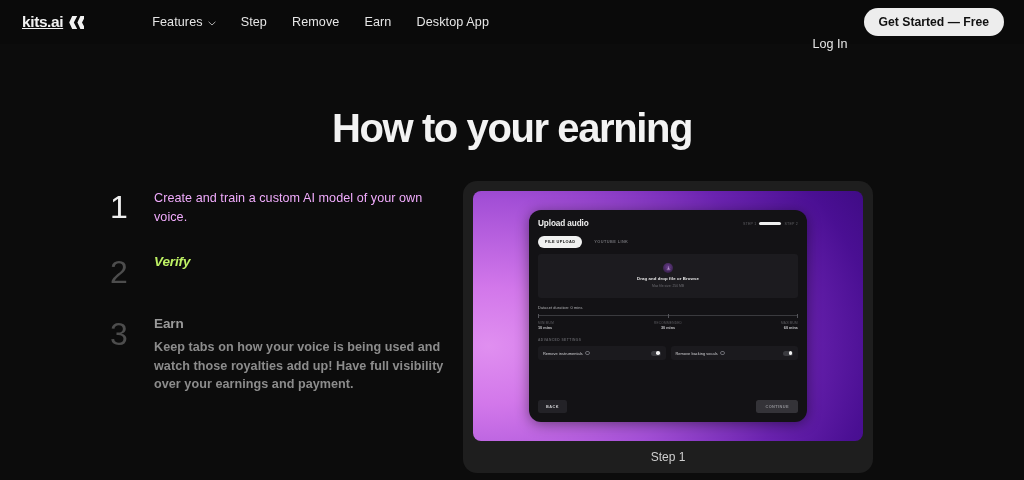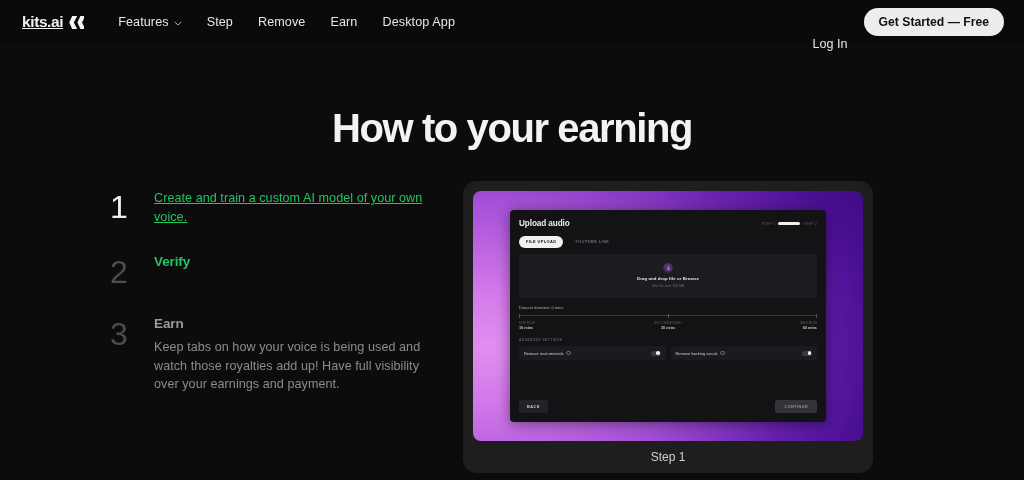--- a/index.html
+++ b/index.html
@@ -18,21 +18,21 @@
     align-items: center;
     padding: 0 20px 0 22px;
     position: relative;
     z-index: 5;
   }
   .brand { display: flex; align-items: center; gap: 6px; margin-right: 34px; }
   .brand-word {
     color: #f2f2f2; font-size: 15.5px; font-weight: 700; letter-spacing: -0.4px; text-decoration: underline;
   }
   .brand-mark { display: flex; align-items: center; }
-  .nav-links { display: flex; align-items: center; gap: 25px; }
+  .nav-links { display: flex; align-items: center; gap: 25px; margin-left: 34px; }
   .nav-link {
     color: #e6e6e6; font-size: 12.6px; letter-spacing: 0.1px;
     display: flex; align-items: center; gap: 5px; cursor: pointer;
     white-space: nowrap;
   }
   .chev { display: inline-block; }
   .nav-right { margin-left: auto; display: flex; align-items: center; gap: 16px; }
   .login { color: #e6e6e6; font-size: 12.6px; cursor: pointer; margin-top: 44px; }
   .cta {
     background: #ededed; color: #111; font-size: 12.2px; font-weight: 600;
@@ -65,26 +65,26 @@
   .step-num {
     font-size: 32px; font-weight: 300; line-height: 1;
     width: 22px; flex: none; text-align: left; letter-spacing: -1px;
     padding-top: 2px;
   }
   .step:nth-child(1) .step-num { color: #efefef; }
   .step:nth-child(2) .step-num { color: #4d4d4d; }
   .step:nth-child(3) .step-num { color: #4d4d4d; }
   .step-title { font-size: 13.5px; font-weight: 700; margin-bottom: 7px; letter-spacing: -0.1px; }
   .step:nth-child(1) .step-title { color: #f5f5f5; }
-  .step:nth-child(2) .step-title { color: #22c55e; }
+  .step:nth-child(2) .step-title { color: #bef264; font-style: italic; }
   .step:nth-child(3) .step-title { color: #9a9a9a; }
   .step-body { font-size: 12.6px; line-height: 1.47; max-width: 292px; letter-spacing: 0.05px; }
-  .step:nth-child(1) .step-body { color: #22c55e; text-decoration: underline; }
+  .step:nth-child(1) .step-body { color: #f0abfc; }
   .step:nth-child(2) .step-body { color: #8c8c8c; }
-  .step:nth-child(3) .step-body { color: #8c8c8c; }
+  .step:nth-child(3) .step-body { color: #8c8c8c; font-weight: bold; }
 
   
   .showcase {
     width: 410px;
     margin-left: 8px;
     background: #1e1e1e;
     border-radius: 14px;
     padding: 10px 10px 0 10px;
     height: 292px;
     display: flex;
@@ -95,24 +95,24 @@
     height: 250px;
     background:
       radial-gradient(115% 130% at 4% 62%, #e08ff0 0%, #d277ea 18%, #a34fd6 45%, #6b23b0 68%, #4a0f93 86%, #3b0a80 100%);
     position: relative;
     display: flex;
     align-items: center;
     justify-content: center;
     overflow: hidden;
   }
   .app {
-    width: 316px;
+    width: 278px;
     height: 212px;
     background: #131215;
-    border-radius: 4px;
+    border-radius: 12px;
     position: relative;
     overflow: hidden;
     box-shadow: 0 2px 14px rgba(0,0,0,0.45);
   }
   .app-head {
     display: flex; align-items: center; justify-content: space-between;
     padding: 9px 9px 0 9px;
   }
   .app-title { color: #f0f0f0; font-size: 8.2px; font-weight: 700; letter-spacing: -0.1px; }
   .progress { display: flex; align-items: center; gap: 3px; }

